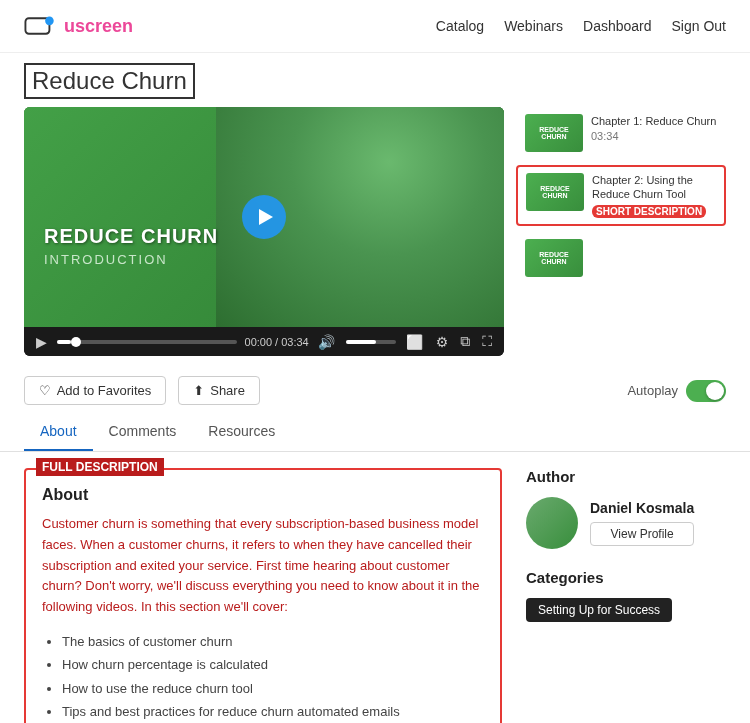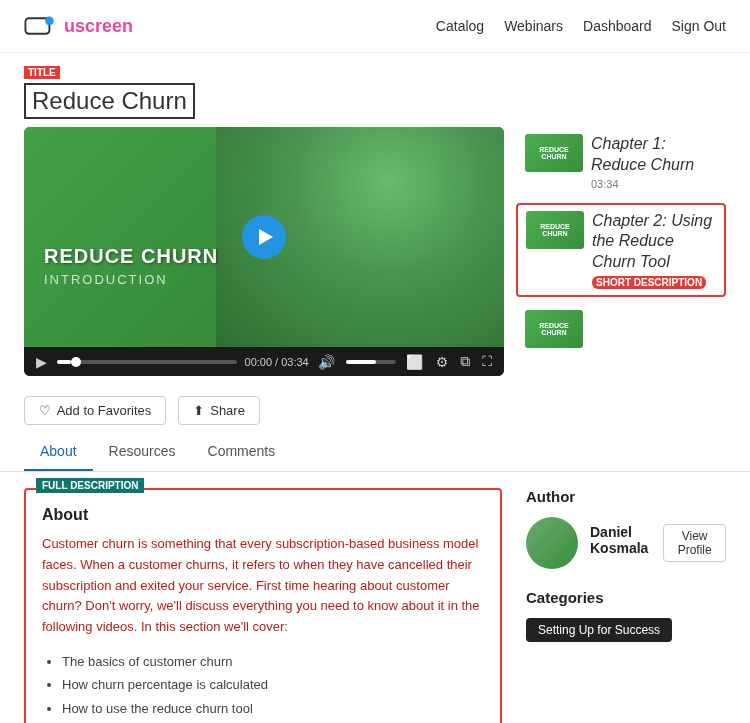--- a/index.html
+++ b/index.html
@@ -36,21 +36,21 @@
     .volume-bar { width: 50px; height: 4px; background: #555; border-radius: 2px; cursor: pointer; }
     .volume-fill { width: 60%; height: 100%; background: #fff; border-radius: 2px; }
 
     
     .chapters-sidebar { width: 210px; display: flex; flex-direction: column; gap: 6px; }
     .chapter-item { display: flex; gap: 8px; align-items: flex-start; padding: 6px 8px; border-radius: 4px; cursor: pointer; border: 1px solid transparent; }
     .chapter-item.active { border: 2px solid #e53935; background: #fff; }
     .chapter-thumb { width: 58px; height: 38px; background: linear-gradient(135deg, #4caf50, #388e3c); border-radius: 3px; flex-shrink: 0; position: relative; overflow: hidden; display: flex; align-items: center; justify-content: center; }
     .chapter-thumb-text { color: #fff; font-size: 7px; font-weight: 700; text-align: center; padding: 2px; }
     .chapter-info { flex: 1; }
-    .chapter-title { font-size: 16px; color: #333; font-weight: 500; line-height: 1.3; font-style: italic; }
+    .chapter-title { font-size: 11px; color: #333; font-weight: 500; line-height: 1.3; }
     .chapter-duration { font-size: 11px; color: #777; margin-top: 2px; }
     .short-desc-label { display: inline-block; background: #e53935; color: #fff; font-size: 10px; font-weight: 700; padding: 1px 4px; margin-top: 2px; border-radius: 6px; }
 
     
     .action-bar { display: flex; align-items: center; justify-content: space-between; padding: 8px 24px; }
     .action-left { display: flex; gap: 12px; }
     .action-btn { display: flex; align-items: center; gap: 6px; border: 1px solid #ccc; border-radius: 4px; padding: 6px 14px; font-size: 13px; cursor: pointer; background: #fff; color: #333; }
     .autoplay-wrap { display: flex; align-items: center; gap: 8px; font-size: 13px; color: #555; }
     .toggle-switch { width: 40px; height: 22px; background: #4caf50; border-radius: 11px; position: relative; cursor: pointer; }
     .toggle-knob { width: 18px; height: 18px; background: #fff; border-radius: 50%; position: absolute; top: 2px; right: 2px; box-shadow: 0 1px 3px rgba(0,0,0,0.3); }
@@ -60,31 +60,31 @@
     .tab { padding: 10px 16px; font-size: 14px; cursor: pointer; color: #555; border-bottom: 2px solid transparent; }
     .tab.active { color: #1565c0; border-bottom: 2px solid #1565c0; font-weight: 500; }
 
     
     .content-area { display: flex; gap: 24px; padding: 0 24px 24px; }
     .main-content { flex: 1; }
     .sidebar-content { width: 200px; }
 
     
     .about-box { border: 2px solid #e53935; border-radius: 4px; padding: 16px; position: relative; }
-    .full-desc-label { position: absolute; top: -12px; left: 10px; background: #0f766e; color: #fff; font-size: 10px; font-weight: 700; padding: 2px 6px; }
+    .full-desc-label { position: absolute; top: -12px; left: 10px; background: #b91c1c; color: #fff; font-size: 12px; font-weight: 700; padding: 2px 6px; }
     .about-heading { font-size: 16px; font-weight: 600; margin-bottom: 10px; color: #222; }
     .about-text { font-size: 13px; line-height: 1.6; color: #b91c1c; margin-bottom: 12px; }
     .bullet-list { list-style: disc; padding-left: 20px; font-size: 13px; color: #444; line-height: 1.8; margin-bottom: 12px; }
 
     
     .author-section { margin-bottom: 20px; }
     .section-heading { font-size: 15px; font-weight: 600; margin-bottom: 12px; color: #222; }
     .author-info { display: flex; align-items: center; gap: 12px; }
     .author-avatar { width: 52px; height: 52px; border-radius: 50%; background: linear-gradient(135deg, #6aaa6e, #388e3c); flex-shrink: 0; }
-    .author-right { display: flex; gap: 6px; }
+    .author-right { display: flex; flex-direction: column; gap: 6px; }
     .author-name { font-size: 14px; font-weight: 600; color: #222; }
     .view-profile-btn { border: 1px solid #ccc; border-radius: 4px; padding: 4px 10px; font-size: 12px; cursor: pointer; background: #fff; color: #333; }
 
     
     .categories-section {}
     .category-tag { display: inline-block; background: #222; color: #fff; font-size: 12px; padding: 5px 12px; border-radius: 4px; cursor: pointer; }
   </style>
 </head>
 <body>
 
@@ -98,23 +98,20 @@
   </div>
   <div class="nav-links">
     <a class="nav-link">Catalog</a>
     <a class="nav-link">Webinars</a>
     <a class="nav-link">Dashboard</a>
     <a class="nav-link">Sign Out</a>
   </div>
 </nav>
 
 <div class="page-title-area">
-  <div>
-    <span class="title-label">TITLE</span>
-  </div>
   <div class="page-title">Reduce Churn</div>
 </div>
 
 <div class="video-section">
   <div class="video-player-wrap">
     <div class="video-main">
 
       <div style="position:absolute;right:0;top:0;bottom:0;left:0;background:linear-gradient(135deg,#43a047 0%,#388e3c 50%,#2e7d32 100%);"></div>
 
       <div style="position:absolute;right:0;top:0;bottom:0;width:60%;background:radial-gradient(ellipse at 60% 25%,#6ab96e 0%,#4a9450 40%,#2d6e30 100%);border-radius:0 6px 0 0;"></div>
@@ -178,26 +175,32 @@
   <div class="action-left">
     <button class="action-btn">
       <span>♡</span>
       <span>Add to Favorites</span>
     </button>
     <button class="action-btn">
       <span>⬆</span>
       <span>Share</span>
     </button>
   </div>
+  <div class="autoplay-wrap">
+    <span>Autoplay</span>
+    <div class="toggle-switch">
+      <div class="toggle-knob"></div>
+    </div>
+  </div>
 </div>
 
 <div class="tabs-bar">
   <div class="tab active">About</div>
+  <div class="tab">Comments</div>
   <div class="tab">Resources</div>
-  <div class="tab">Comments</div>
 </div>
 
 <div class="content-area">
   <div class="main-content">
     <div class="about-box">
       <span class="full-desc-label">FULL DESCRIPTION</span>
       <h2 class="about-heading">About</h2>
       <p class="about-text">Customer churn is something that every subscription-based business model faces. When a customer churns, it refers to when they have cancelled their subscription and exited your service. First time hearing about customer churn? Don't worry, we'll discuss everything you need to know about it in the following videos. In this section we'll cover:</p>
       <ul class="bullet-list">
         <li>The basics of customer churn</li>

